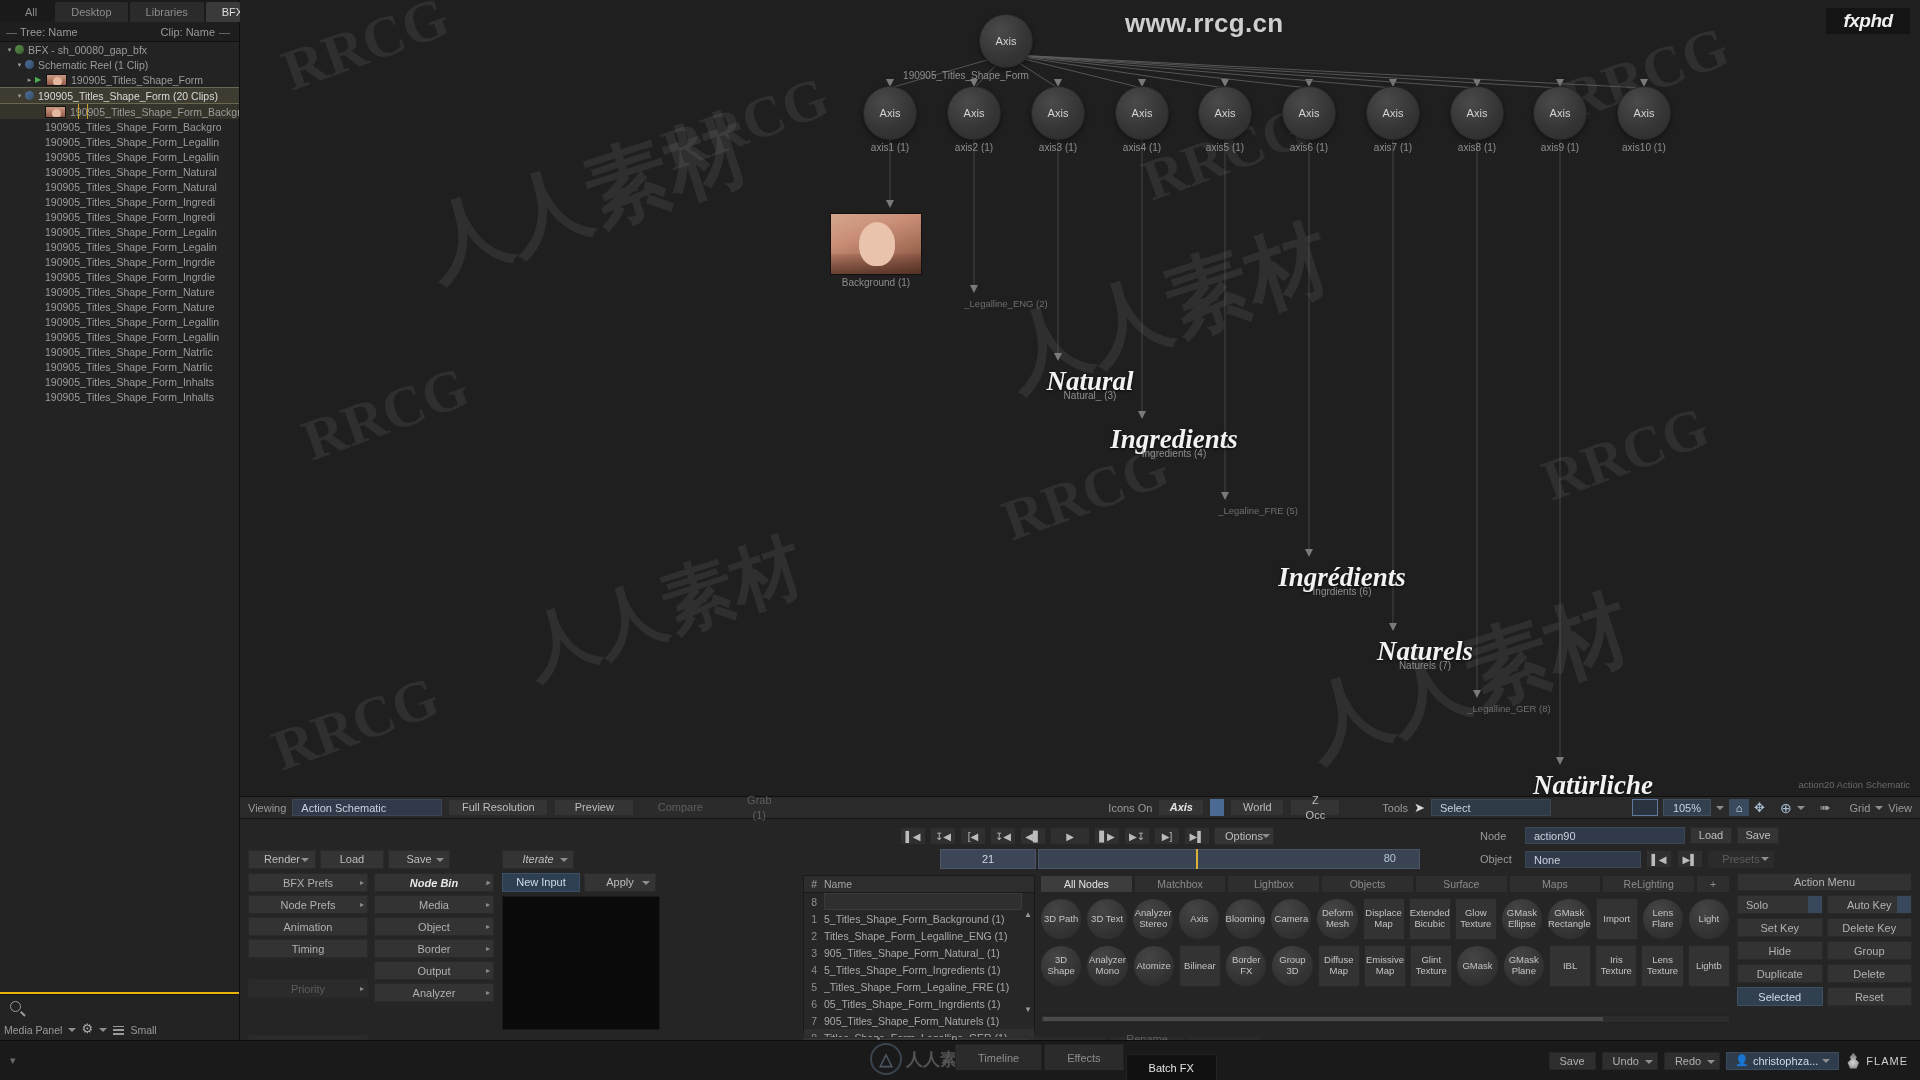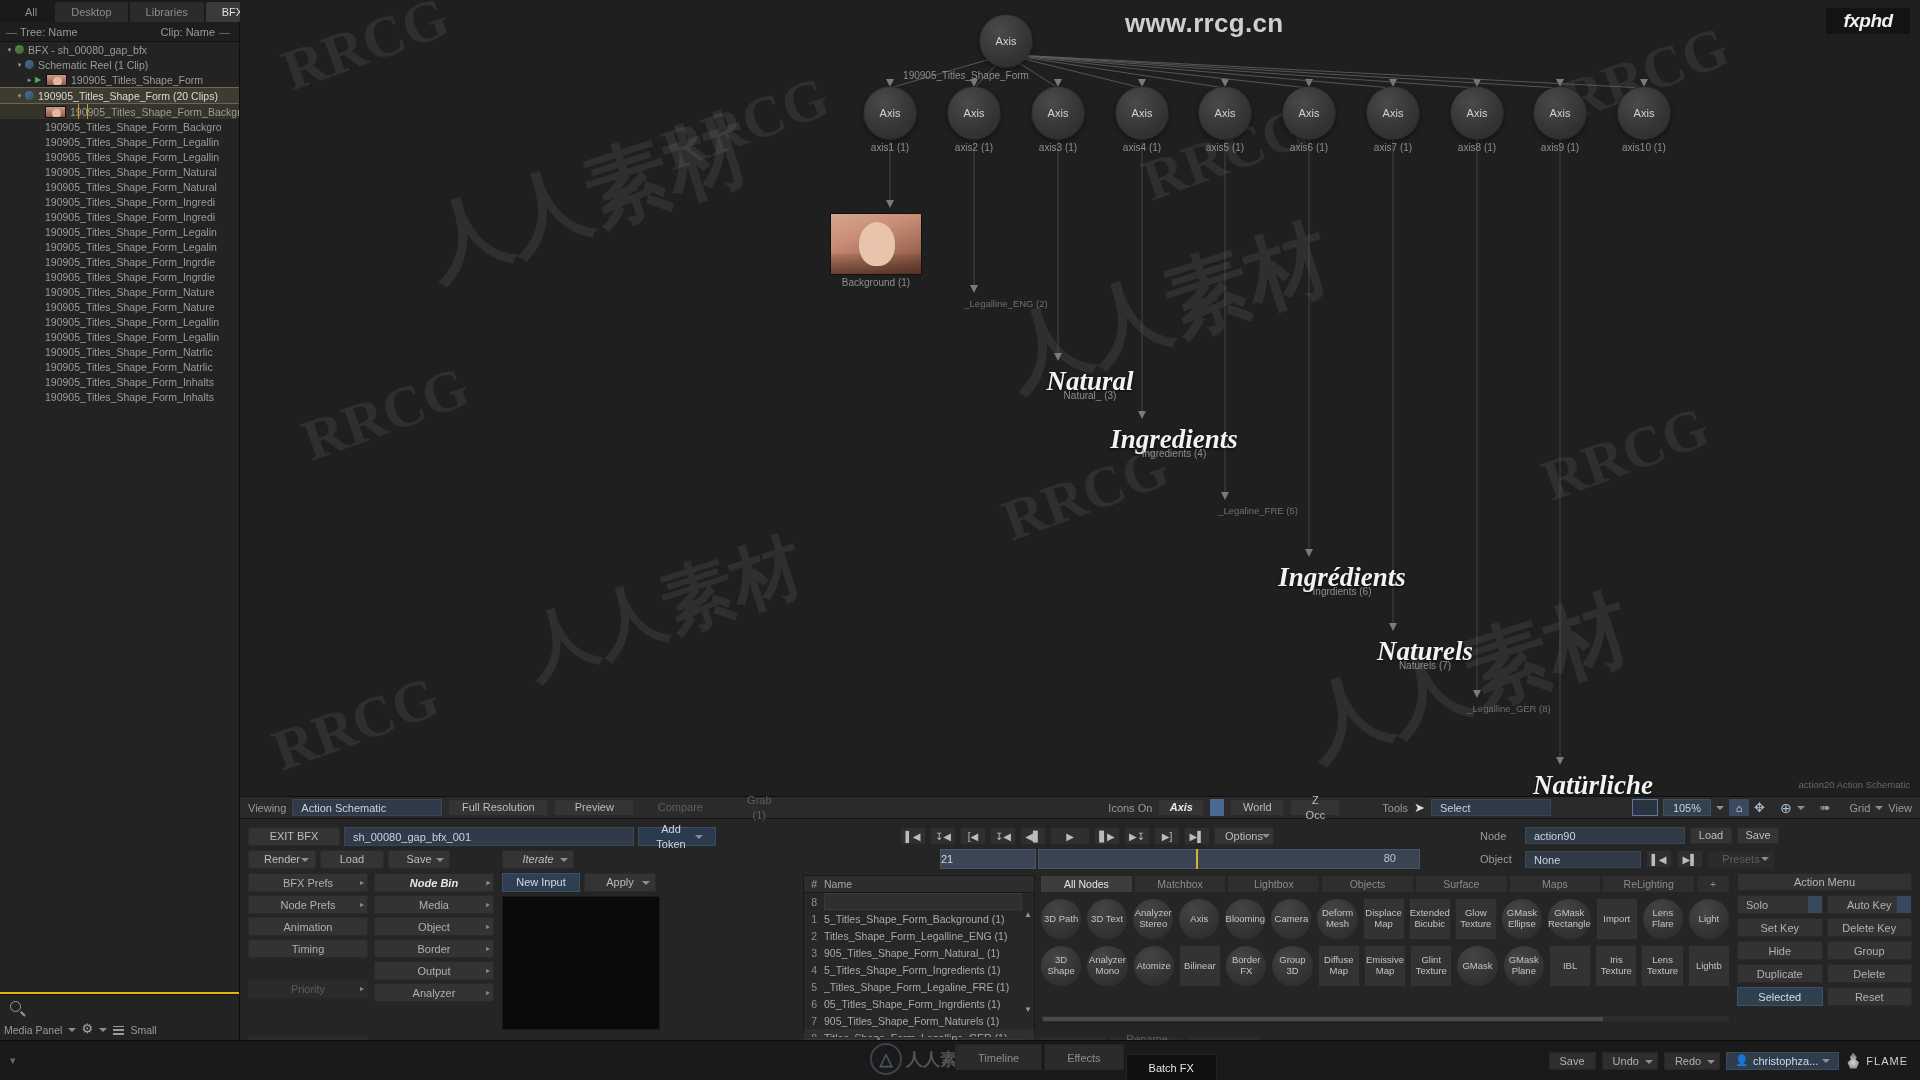--- a/index.html
+++ b/index.html
@@ -502,28 +502,20 @@
         <span style="color:#a9bdd2;font-size:13px">✥</span>
         <span style="color:#a9bdd2;font-size:14px;margin-left:10px">⊕</span>
         <span class="caret"></span>
         <span style="color:#9a9a9a;font-size:13px;margin-left:10px">➠</span>
         <span class="lbl" style="margin-left:14px">Grid</span>
         <span class="caret"></span>
         <span class="lbl">View</span>
       </div>
     </div>
 
-    <div style="position:absolute;left:8px;top:30px;display:flex;gap:4px">
-      <span class="btn" style="width:92px;height:19px">EXIT BFX</span>
-      <span class="field" style="width:290px;height:19px;line-height:19px">sh_00080_gap_bfx_001</span>
-      <span class="btn blue" style="width:78px;height:19px;position:relative">
-        <span>Add Token</span>
-        <span class="caret" style="margin-left:4px"></span>
-      </span>
-    </div>
 
     <div style="position:absolute;left:8px;top:53px;display:flex;gap:4px">
       <span class="btn" style="width:68px;height:19px;position:relative">
         <span>Render</span>
         <span class="caret" style="position:absolute;right:6px"></span>
       </span>
       <span class="btn" style="width:64px;height:19px">Load</span>
       <span class="btn" style="width:62px;height:19px;position:relative">
         <span>Save</span>
         <span class="caret" style="position:absolute;right:5px"></span>
@@ -605,21 +597,21 @@
       <span class="tbtn">▶]</span>
       <span class="tbtn">▶▌</span>
       <span class="btn" style="width:60px;height:18px;position:relative">
         <span>Options</span>
         <span class="caret" style="position:absolute;right:3px"></span>
       </span>
     </div>
 
     <div style="position:absolute;left:700px;top:52px;width:480px;height:20px">
       <div style="position:absolute;left:0;top:0;width:96px;height:20px;background:#3c4657;border:1px solid #4b566b">
-        <span style="position:absolute;left:0;right:0;top:3px;color:#cdd6e3;font-size:11px">21</span>
+        <span style="position:absolute;left:0;right:0;top:3px;text-align:center;color:#cdd6e3;font-size:11px">21</span>
       </div>
       <div style="position:absolute;left:98px;top:0;right:0;height:20px;background:#3a4352;border:1px solid #49546a"></div>
       <div class="tl-playhead" style="left:256px;top:0"></div>
       <span style="position:absolute;right:24px;top:3px;color:#b9c4d2;font-size:11px">80</span>
     </div>
 
     <div style="position:absolute;left:563px;top:78px;width:232px;height:158px;background:#272727;border:1px solid #191919">
       <div class="nl-head">
         <span style="width:20px;text-align:right;padding-right:7px">#</span>
         <span>Name</span>

